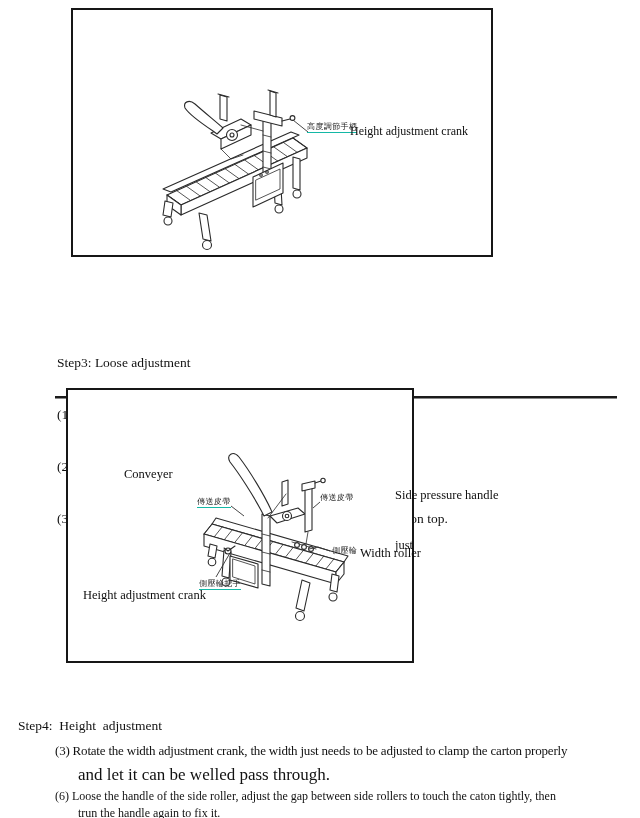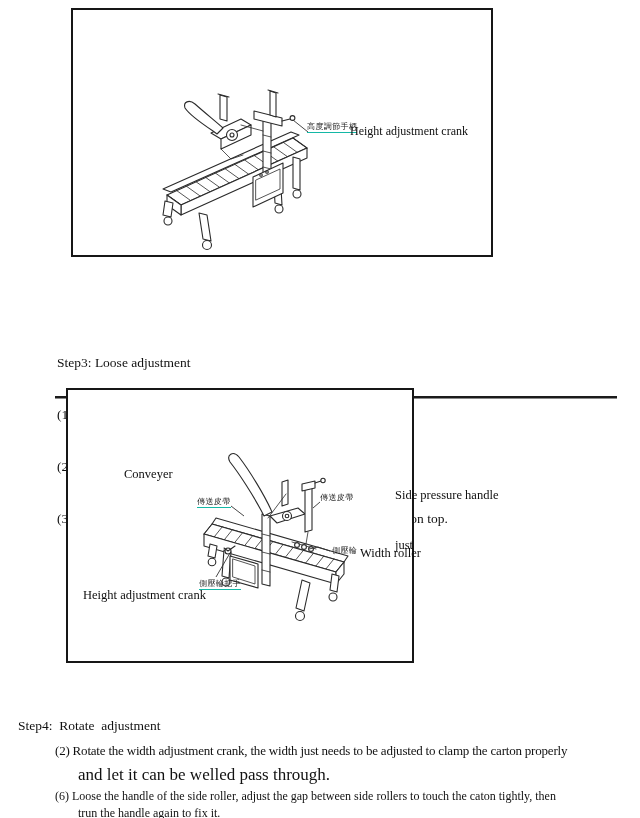--- a/index.html
+++ b/index.html
@@ -174,17 +174,17 @@
 
   <span class="zh-label" style="left:264px;top:156px;">側壓輪</span>
 
   <span class="en-label" style="left:292px;top:155px;">Width roller</span>
 
   <span class="zh-label zh-underline" style="left:131px;top:189px;">側壓輪把手</span>
 
   <span class="en-label" style="left:15px;top:197px;">Height adjustment crank</span>
 </div>
 
-<div class="step-block s4-title">Step4:  Rotate  adjustment</div>
-<div class="step-block s4-l1">(2) Rotate the width adjustment crank, the width just needs to be adjusted to clamp the carton properly</div>
+<div class="step-block s4-title">Step4:  Height  adjustment</div>
+<div class="step-block s4-l1">(3) Rotate the width adjustment crank, the width just needs to be adjusted to clamp the carton properly</div>
 <div class="step-block s4-l2">and let it can be welled pass through.</div>
 <div class="step-block s4-l3">(6) Loose the handle of the side roller, adjust the gap between side rollers to touch the caton tightly, then</div>
 <div class="step-block s4-l4">trun the handle again to fix it.</div>
 
 </body></html>

